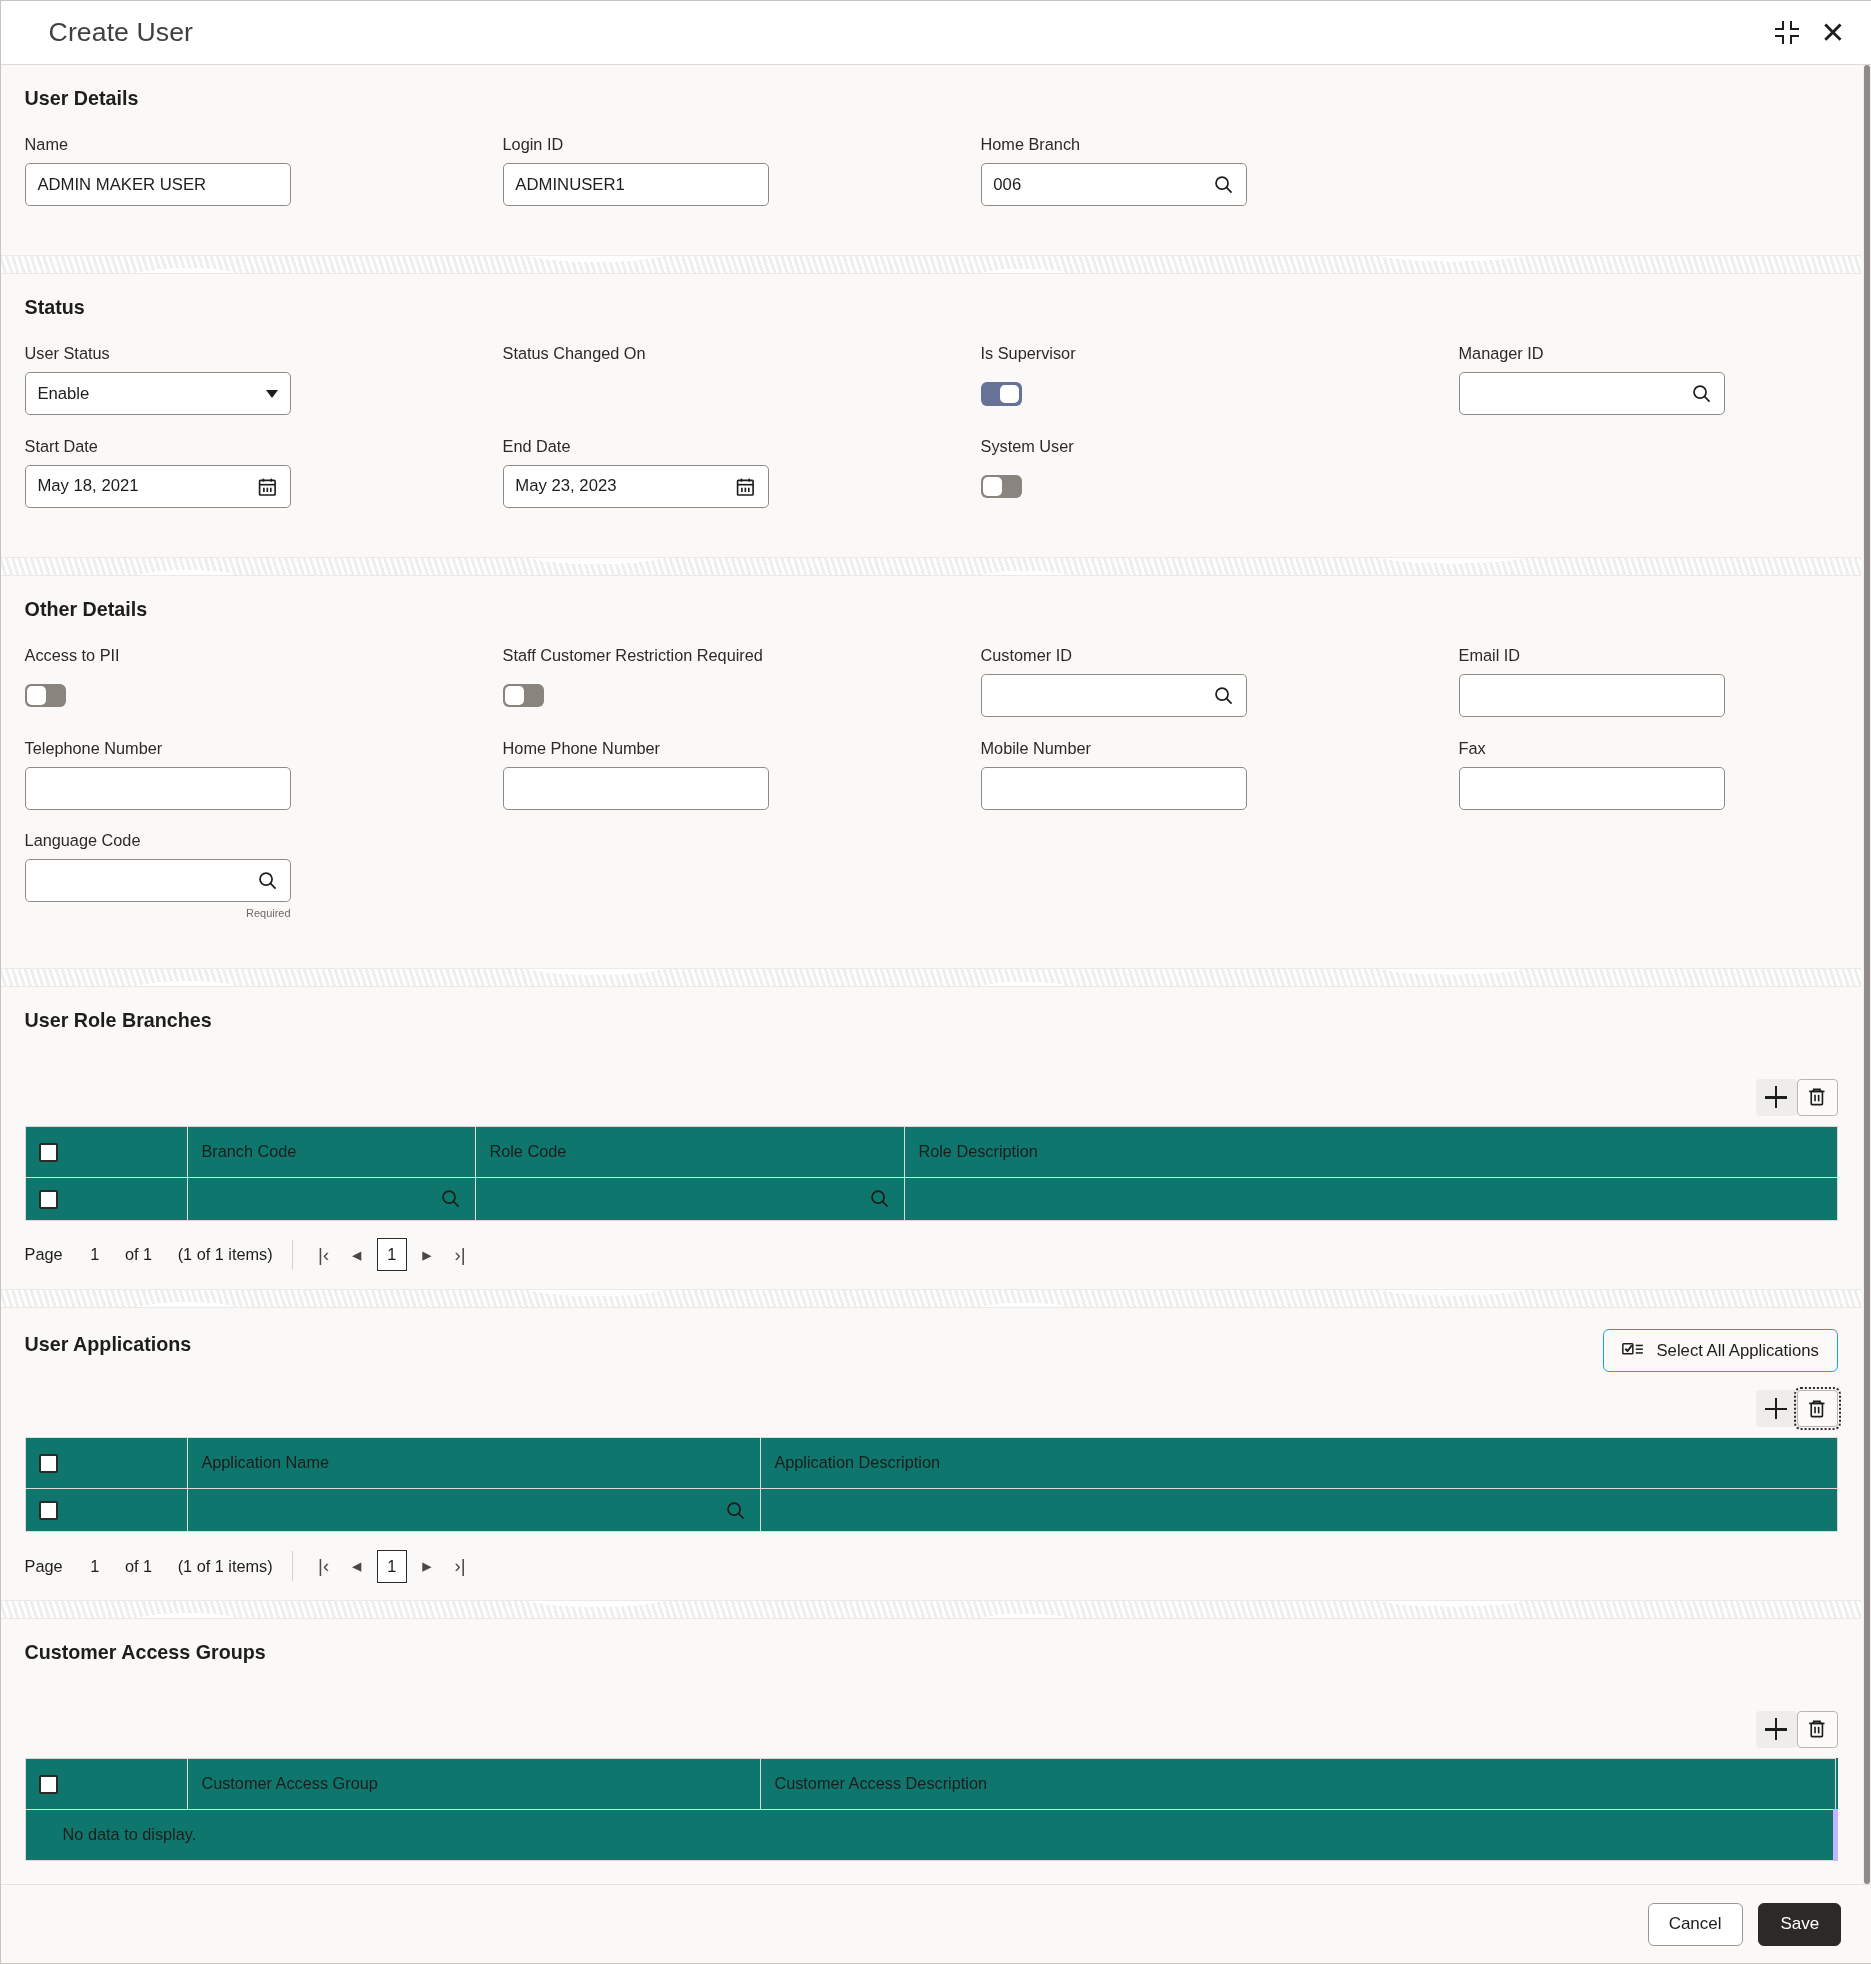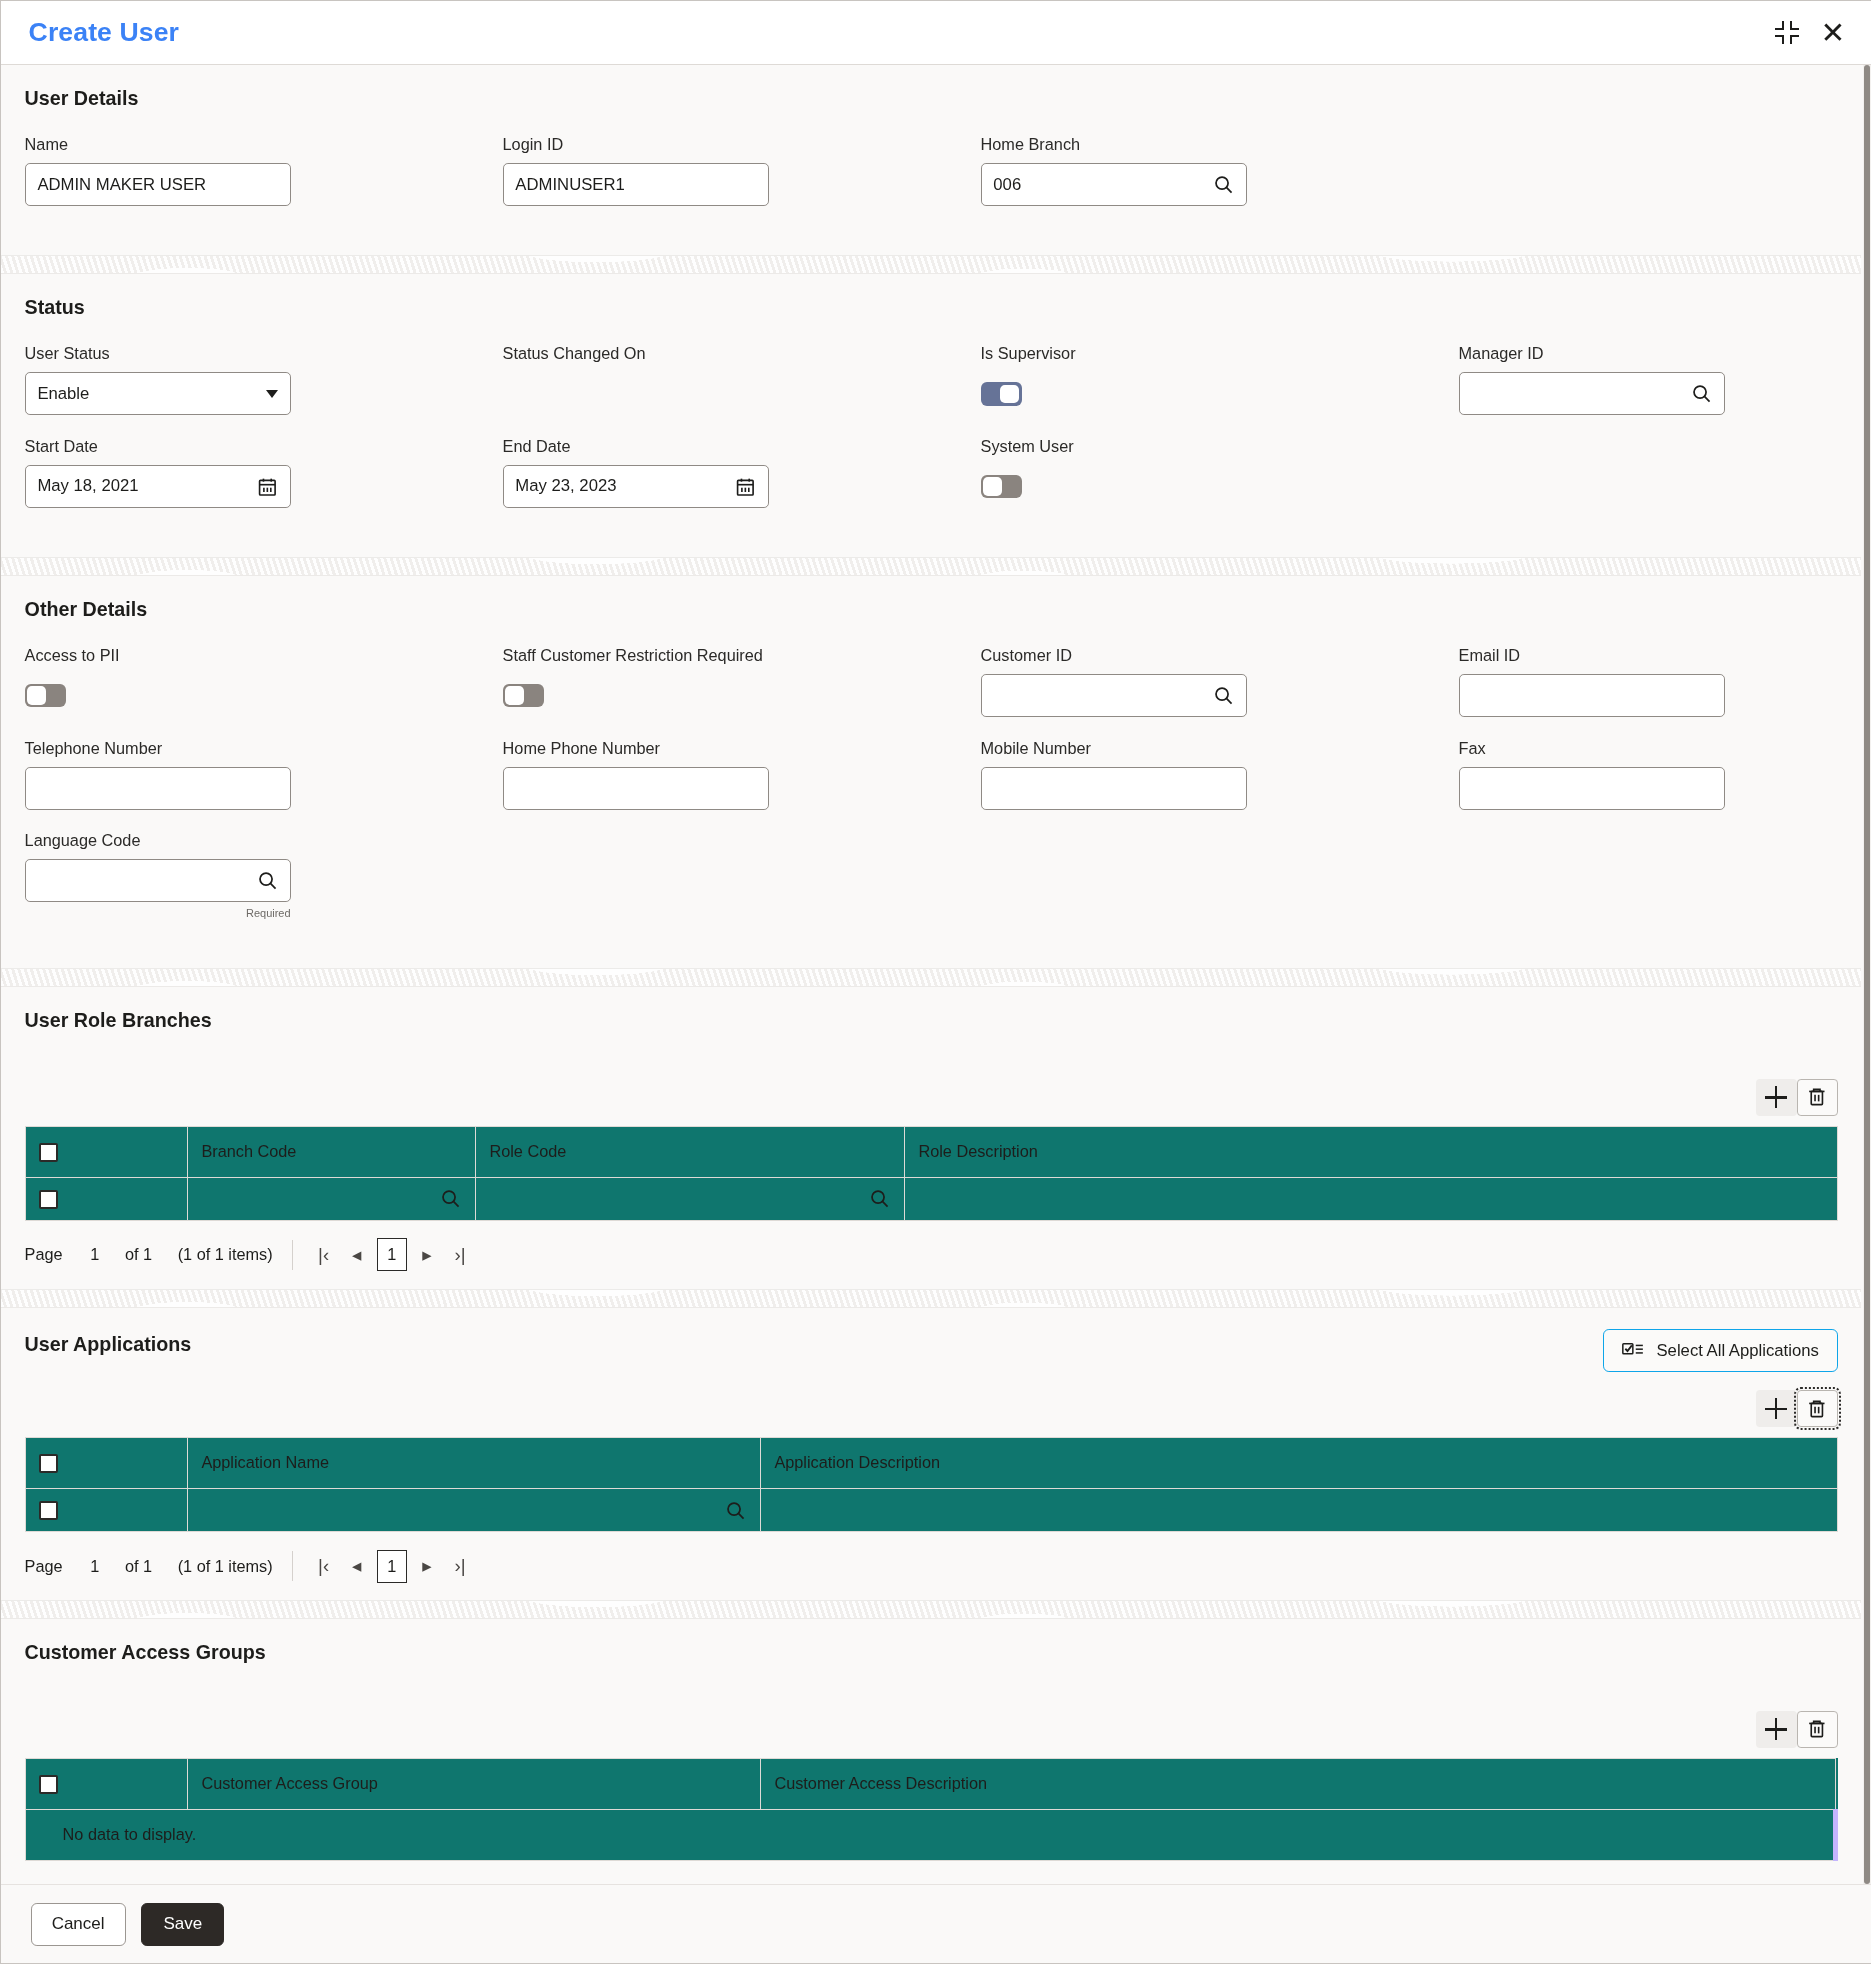--- a/index.html
+++ b/index.html
@@ -19,22 +19,23 @@
   }
   
   .titlebar {
     height: 64px; min-height:64px;
     background: #ffffff;
     border-bottom: 1px solid #dedad6;
     display: flex; align-items: center;
     padding: 0 25.6px 0 27.6px;
   }
   .title {
-    font-size: 26.6px; font-weight: bold; letter-spacing: 0.1px;
-    color: #3b82f6;
+    font-size: 26.6px; font-weight: normal; letter-spacing: 0.1px;
+    color: #404040;
+    margin-left: 20px;
   }
   .titlebar-actions { margin-left: auto; display: flex; align-items: center; gap: 21.7px; }
   .icon-btn { cursor: pointer; display:flex; align-items:center; justify-content:center; }
   .collapse-ico { width: 23.6px; height: 23.6px; position: relative; }
   .collapse-ico span {
     position: absolute; width: 8.9px; height: 8.9px; border: 2.3px solid #1d1d1b;
   }
   .collapse-ico span:nth-child(1){ top:0; left:0; border-top:none; border-left:none; }
   .collapse-ico span:nth-child(2){ top:0; right:0; border-top:none; border-right:none; }
   .collapse-ico span:nth-child(3){ bottom:0; left:0; border-bottom:none; border-left:none; }
@@ -141,21 +142,21 @@
   .pg-btn { width: 33px; height:31.5px; display:flex; align-items:center; justify-content:center; cursor:pointer; color:#9a948f; font-size: 18.7px; }
   .pg-btn.dark { color:#4a4744; }
   .pg-cur {
     min-width: 29.6px; height: 33px; border:1px solid #2b2a28; display:flex; align-items:center;
     justify-content:center; font-size:16.3px; margin: 0 3.9px; cursor:pointer; background:#fff;
   }
 
   
   .footer {
     min-height: 79px; background:#faf9f8; border-top: 1px solid #e6e3e0;
-    display:flex; align-items:center; gap: 15.8px; padding: 0 29.6px;
+    display:flex; align-items:center; justify-content:flex-end; gap: 15.8px; padding: 0 29.6px;
   }
   .btn {
     min-width: 95px; height: 43px; border-radius: 5.9px; font-size: 17px;
     display:flex; align-items:center; justify-content:center; cursor:pointer;
   }
   .btn.secondary { background:#ffffff; border:1px solid #9b9691; color:#1d1d1b; }
   .btn.primary { background:#2d2926; color:#ffffff; border:1px solid #2d2926; min-width: 83px; }
 
   .sel-all-btn {
     display:flex; align-items:center; gap: 12.8px; height: 43px; padding: 0 17.7px;

